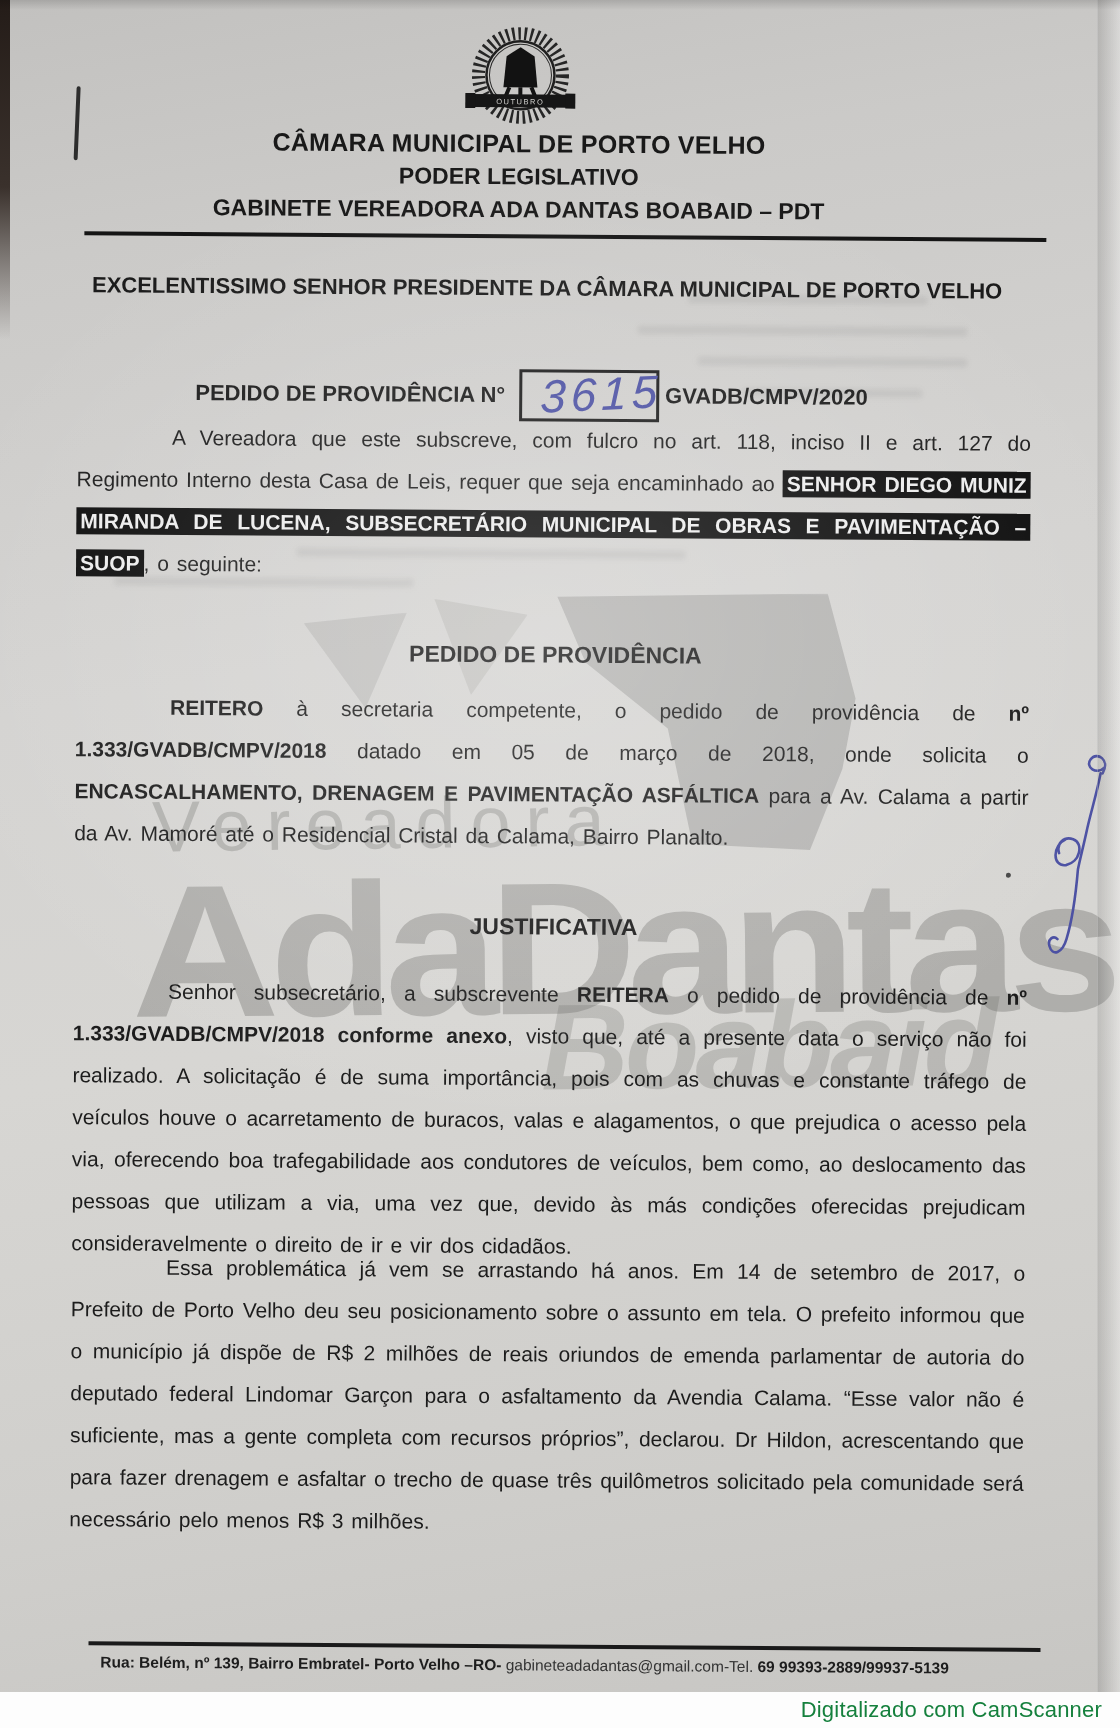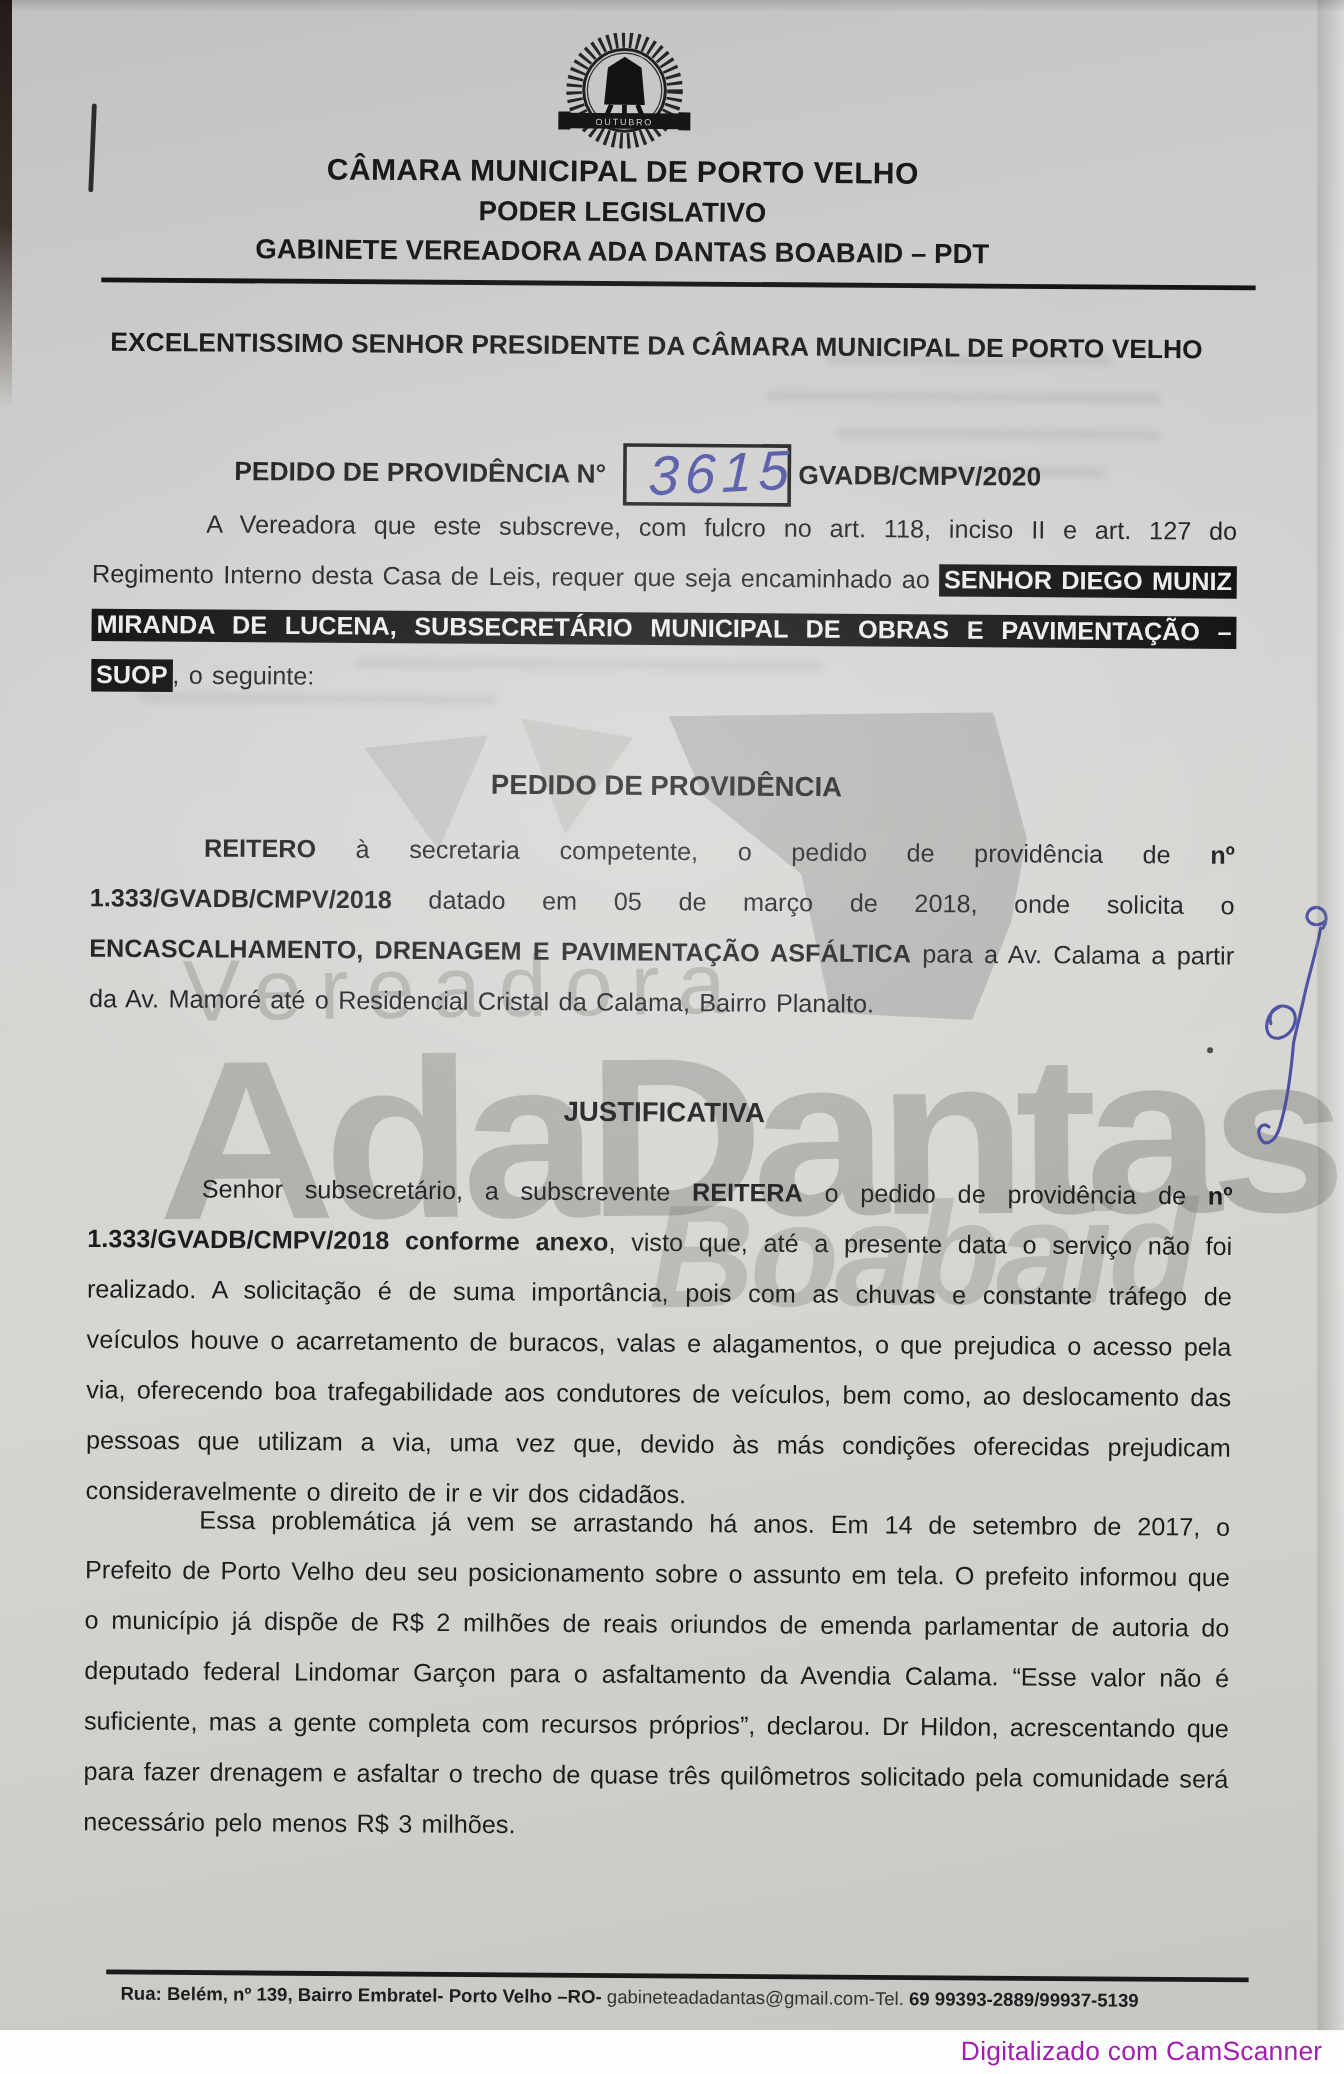--- a/index.html
+++ b/index.html
@@ -75,21 +75,21 @@
   .inkdot{position:absolute;left:1012px;top:868px;width:5px;height:5px;border-radius:50%;
           background:rgba(45,45,45,0.85);z-index:6;}
   
   .rule-bot{position:absolute;left:100px;top:1643px;width:952px;height:3.5px;background:#1a1a1a;z-index:5;}
   .footer{position:absolute;left:112px;top:1655px;width:952px;font-size:15.5px;color:#1d1d1d;z-index:5;}
   .footer .fb{font-weight:bold;}
   .footer .fn{font-weight:normal;color:#333;}
   
   .csbar{position:absolute;left:0;bottom:0;width:1120px;height:36px;background:#fdfdfd;z-index:10;
          display:flex;align-items:center;justify-content:flex-end;padding-right:18px;box-sizing:border-box;}
-  .cslabel{font-size:22px;color:#a21caf;letter-spacing:0.2px;}
+  .cslabel{font-size:22px;color:#15803d;letter-spacing:0.2px;}
 </style>
 </head>
 <body>
 
 <div class="page">
   <div class="sheet">
     <div class="tilt">
 
       <div class="wm wm1">Vereadora</div>
       <div class="wm wm2">AdaDantas</div>

